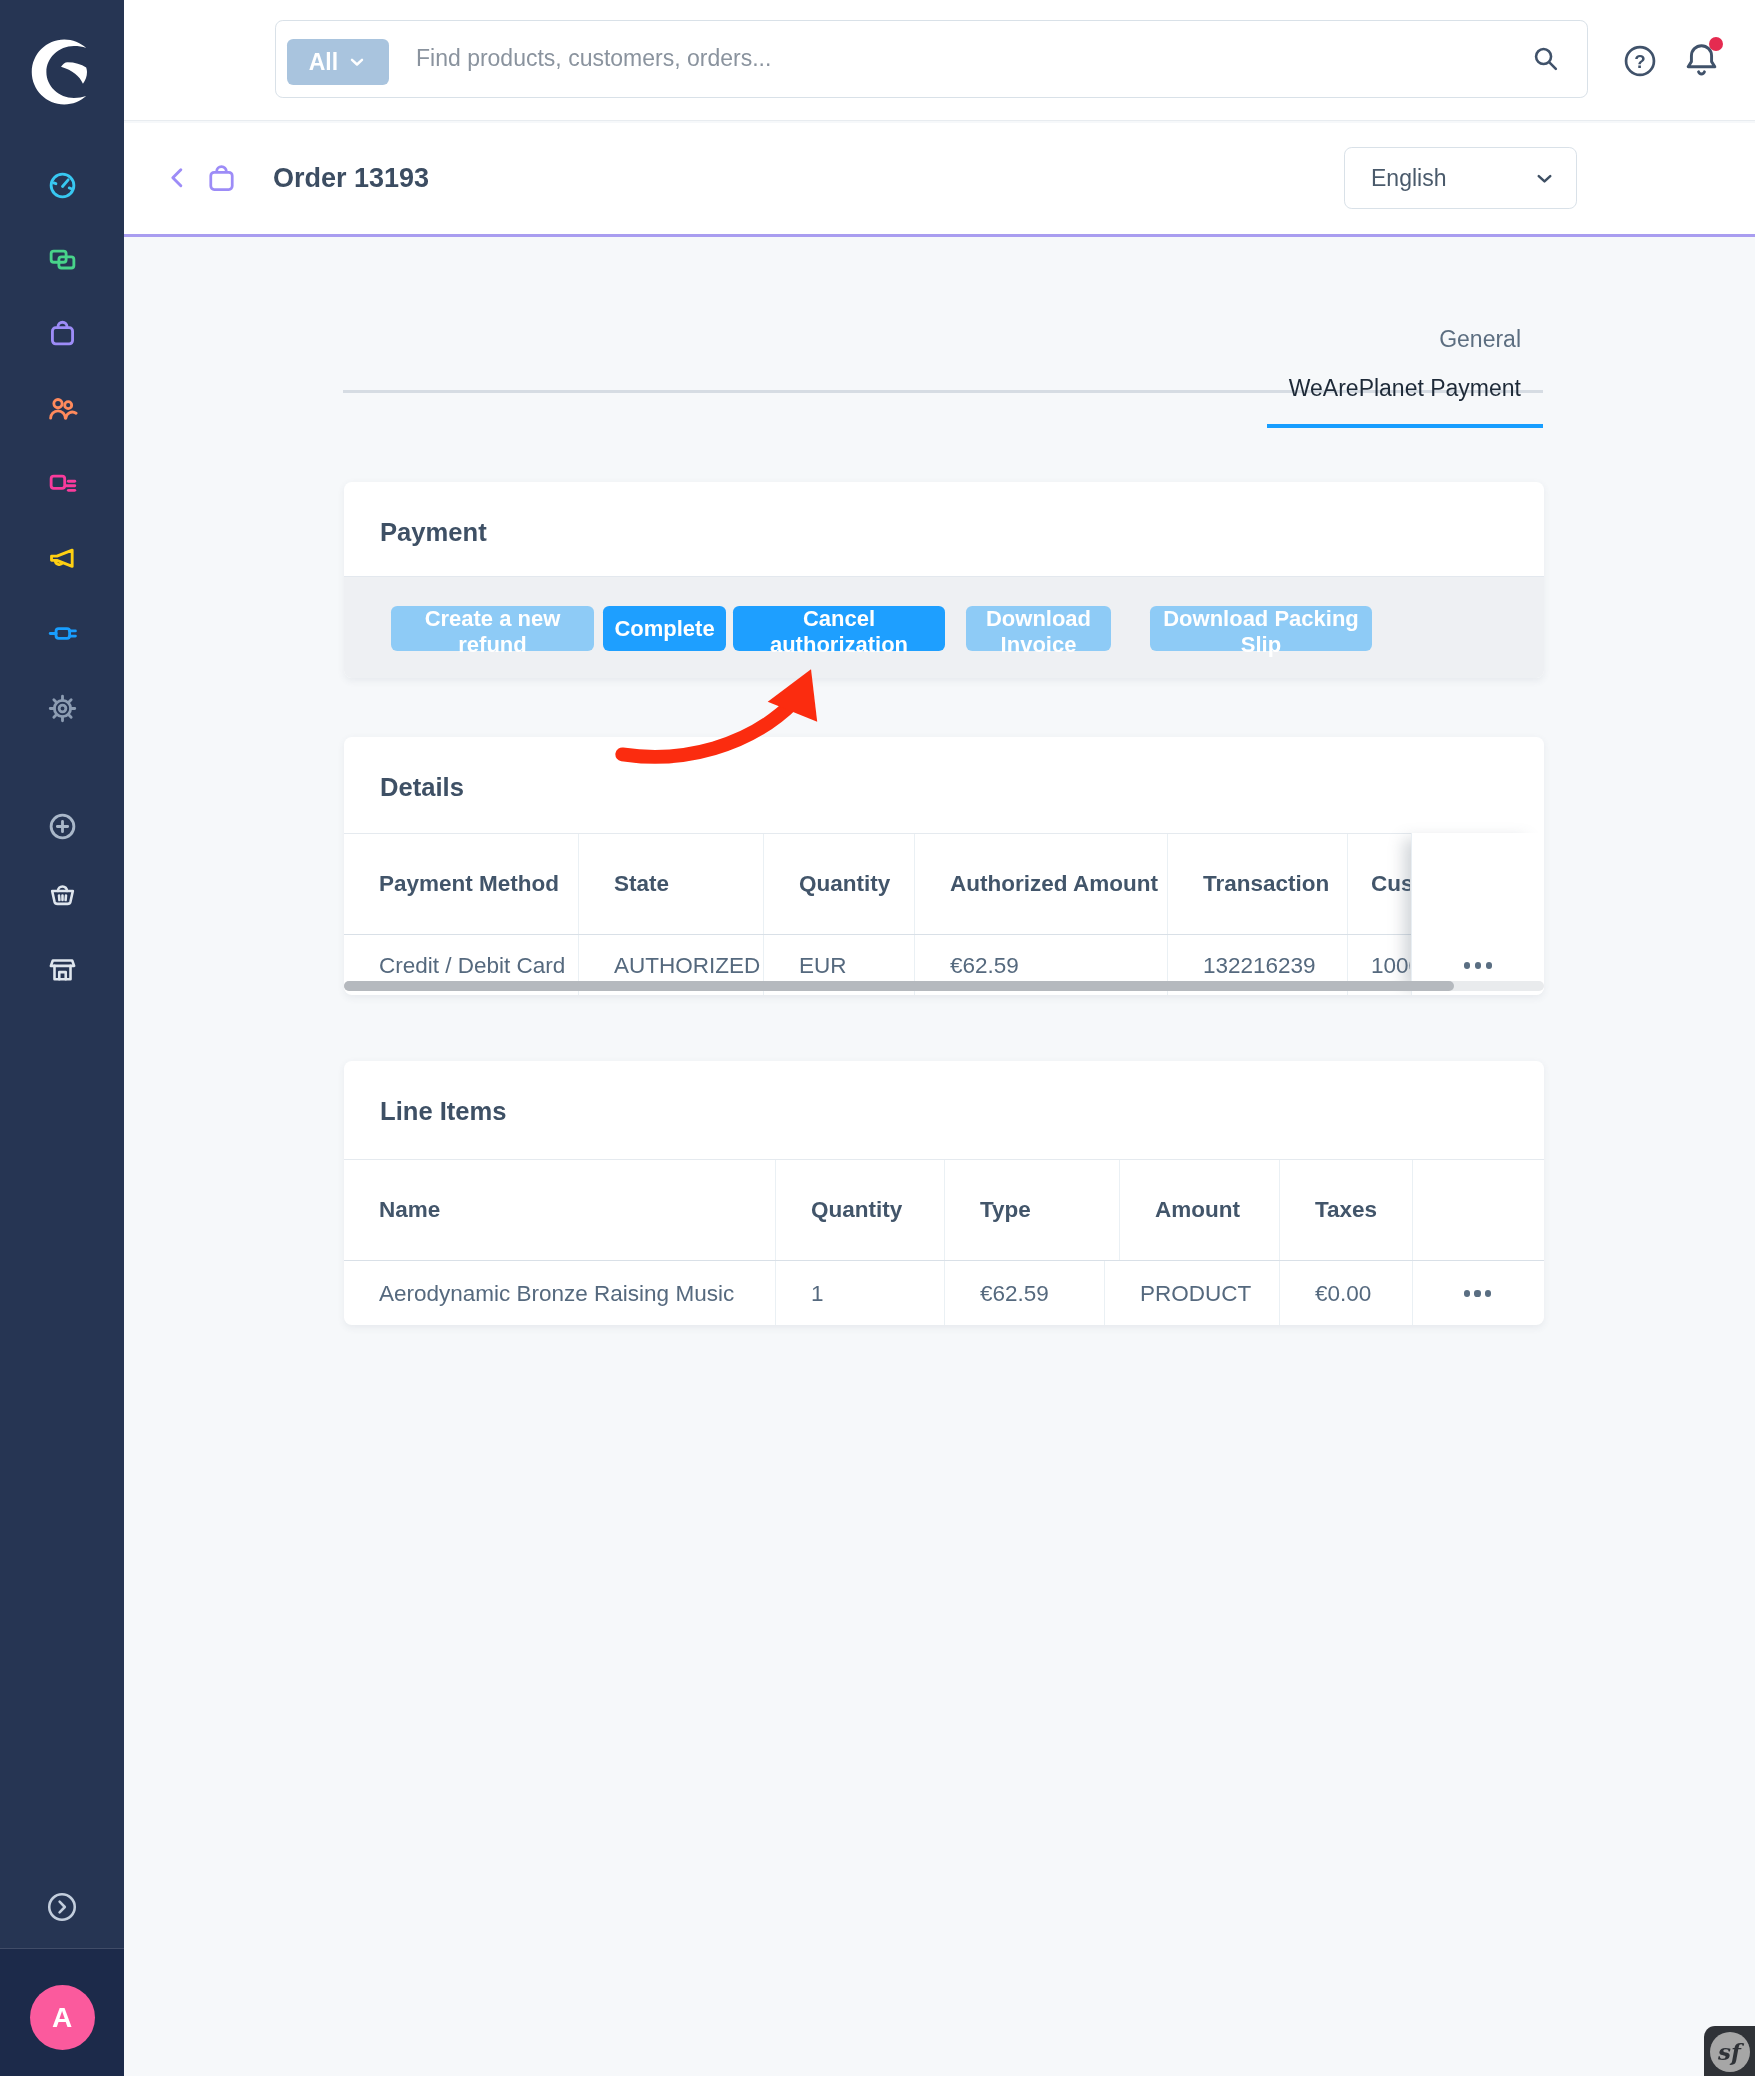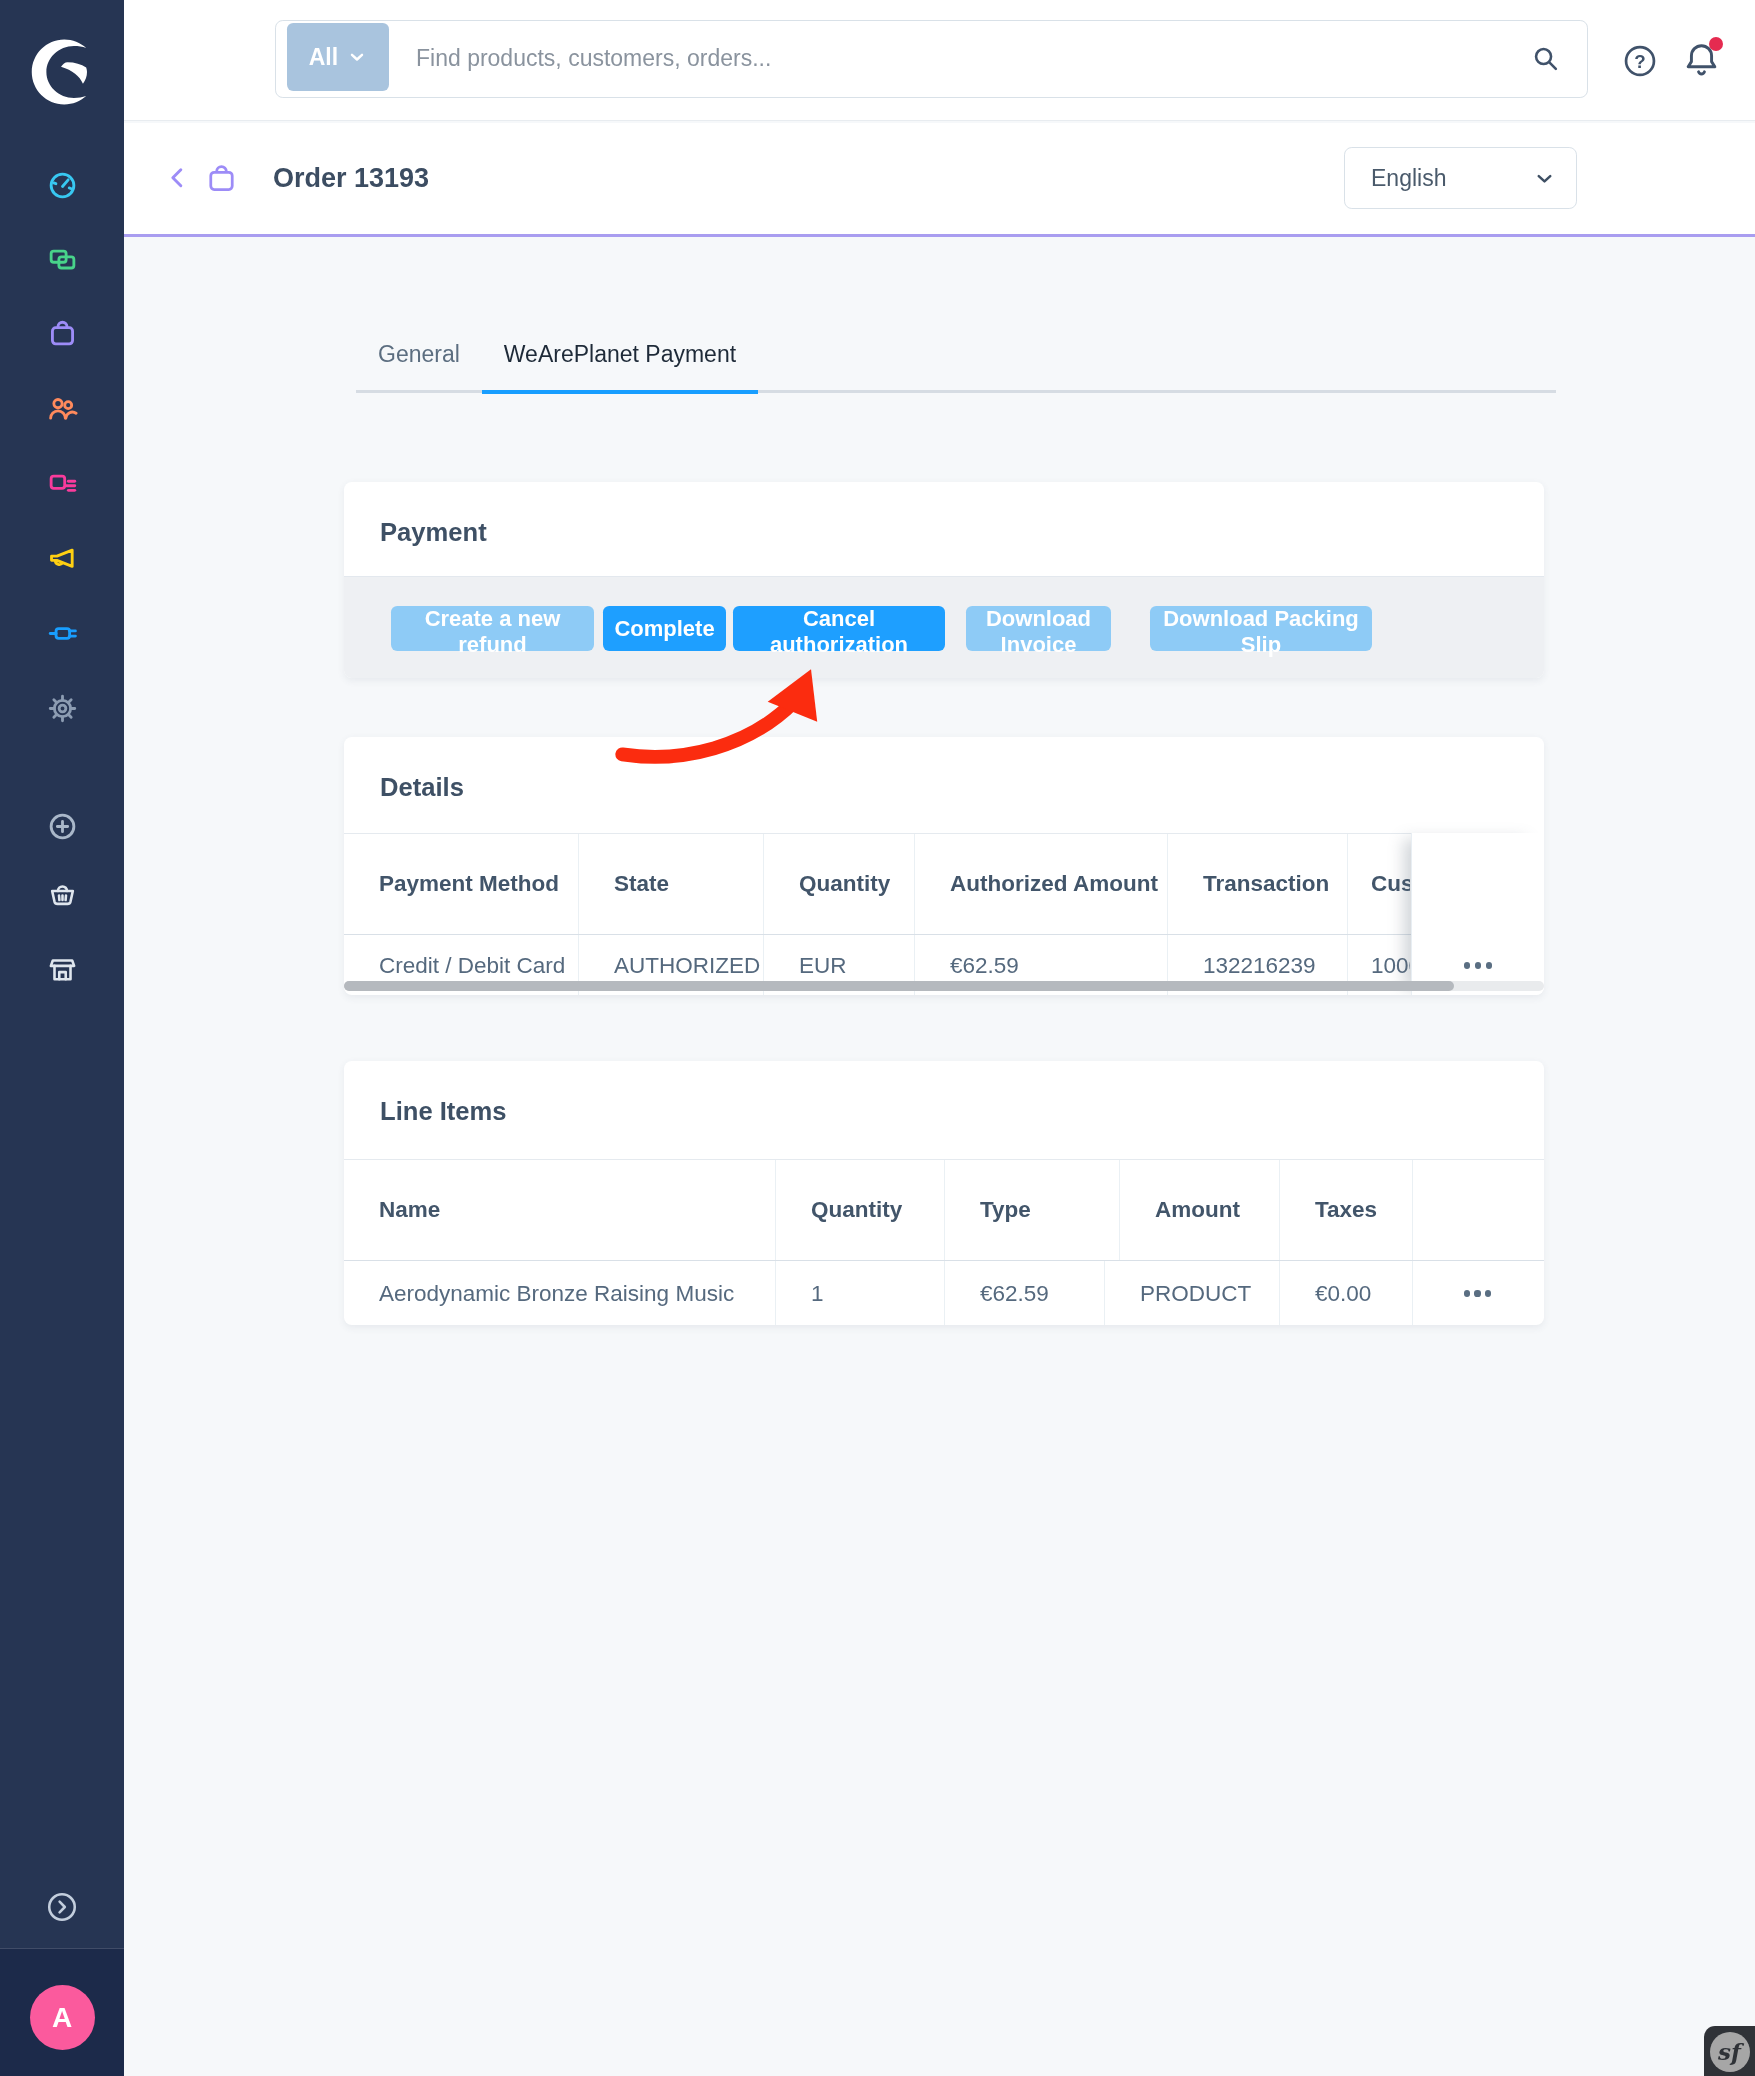--- a/index.html
+++ b/index.html
@@ -16,21 +16,21 @@
   .ic-pink{color:#FA3B9C}.ic-yellow{color:#FFD012}.ic-blue{color:#189EFF}.ic-gray{color:#8C9CB2}
   .ic-light{color:#A9B7C9}.ic-white{color:#DFE6EE}
   .collapse-btn { position:absolute; left:45px; top:1890px; width:34px; height:34px; color:#C3CEDD; cursor:pointer; }
   .userbar { position:absolute; left:0; top:1948px; width:124px; height:129px; background:#1C2A4A; border-top:1.6px solid rgba(255,255,255,.16); }
   .avatar { position:absolute; left:29.5px; top:36px; width:65px; height:65px; border-radius:50%; background:#FB5A9D; color:#fff;
             font-size:28px; font-weight:700; display:flex; align-items:center; justify-content:center; cursor:pointer; }
 
   
   .topbar { position:absolute; left:124px; top:0; width:1631px; height:121px; background:#fff; border-bottom:1.6px solid #E8ECF0; z-index:4; }
   .search-box { position:absolute; left:151px; top:20px; width:1313px; height:78px; border:1.6px solid #D9E1E8; border-radius:7.8px; background:#fff; }
-  .all-chip { position:absolute; left:11px; top:2px; width:102px; height:68px; background:#A9C4DE; border-radius:6.2px; color:#fff;
+  .all-chip { position:absolute; left:11px; top:18px; width:102px; height:46px; background:#A9C4DE; border-radius:6.2px; color:#fff;
               display:flex; align-items:center; justify-content:center; gap:9.3px; font-size:23px; font-weight:700; cursor:pointer; }
   .all-chip svg { width:20px; height:20px; }
   .search-input { position:absolute; left:140px; top:0; width:1071px; height:74px; border:none; outline:none; font-size:23px;
                   font-family:"Liberation Sans",sans-serif; color:#3E5065; background:transparent; }
   .search-input::placeholder { color:#8A939E; opacity:1; }
   .search-glass { position:absolute; right:26px; top:22px; width:31px; height:31px; color:#40526A; cursor:pointer; }
   .help-btn { position:absolute; left:1498px; top:43px; width:36px; height:36px; color:#40526A; cursor:pointer; }
   .bell-btn { position:absolute; left:1558px; top:40px; width:39px; height:39px; color:#40526A; cursor:pointer; }
   .bell-dot { position:absolute; right:-1.6px; top:-3.1px; width:14px; height:14px; border-radius:50%; background:#E52B50; }
 
@@ -39,21 +39,21 @@
   .back-icon { position:absolute; left:39px; top:40px; width:29.5px; height:29.5px; color:#9D8CF7; cursor:pointer; }
   .order-icon { position:absolute; left:81px; top:39px; width:33px; height:33px; color:#9D8CF7; }
   .page-title { position:absolute; left:149px; top:40px; font-size:27px; font-weight:700; color:#3C4D62; }
   .lang-select { position:absolute; right:178px; top:24px; width:233px; height:62px; border:1.6px solid #D9E1E8; border-radius:7.8px;
                  background:#fff; display:flex; align-items:center; cursor:pointer; }
   .lang-select .val { margin-left:26px; font-size:23px; color:#4A5A6B; }
   .lang-select svg { position:absolute; right:20px; width:23px; height:23px; color:#3E4F63; }
 
   
   .content { position:absolute; left:124px; top:241px; width:1631px; height:1836px; }
-  .tabs { position:absolute; left:232px; top:85px; width:1200px; height:67px; display:flex; align-items:flex-end; border-bottom:3.9px solid #D6DCE3; }
+  .tabs { position:absolute; left:219px; top:85px; width:1200px; height:67px; display:flex; align-items:flex-end; border-bottom:3.9px solid #D6DCE3;flex-direction:column; }
   .tab { position:relative; padding:0 22px 22px; font-size:23px; color:#5C6E80; cursor:pointer; }
   .tab.active { color:#1E2A38; }
   .tab.active::after { content:''; position:absolute; left:0; right:0; bottom:-3.9px; height:3.9px; background:#189EFF; }
 
   .card { position:absolute; left:220px; width:1200px; background:#fff; border-radius:7.8px; box-shadow:0 2.3px 7.8px rgba(60,80,100,.08); }
   .card-title { position:absolute; left:36px; top:36px; font-size:25.6px; font-weight:700; color:#3E5065; }
 
   .payment-card { top:241px; height:196px; }
   .payment-actions { position:absolute; left:0; bottom:0; width:100%; height:102px; background:#EEF0F3;
                      border-top:1.6px solid #E3E8EE; border-radius:0 0 7.8px 7.8px; }

